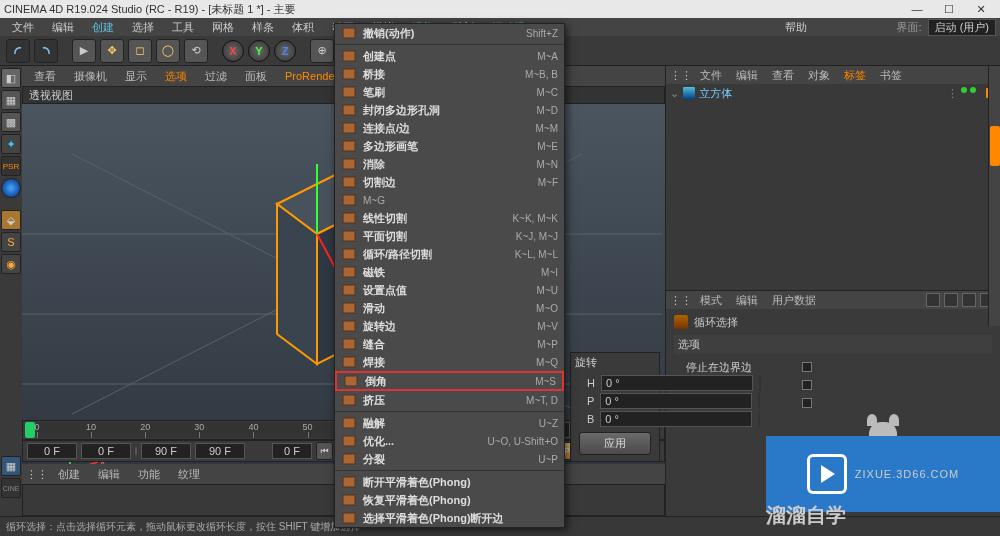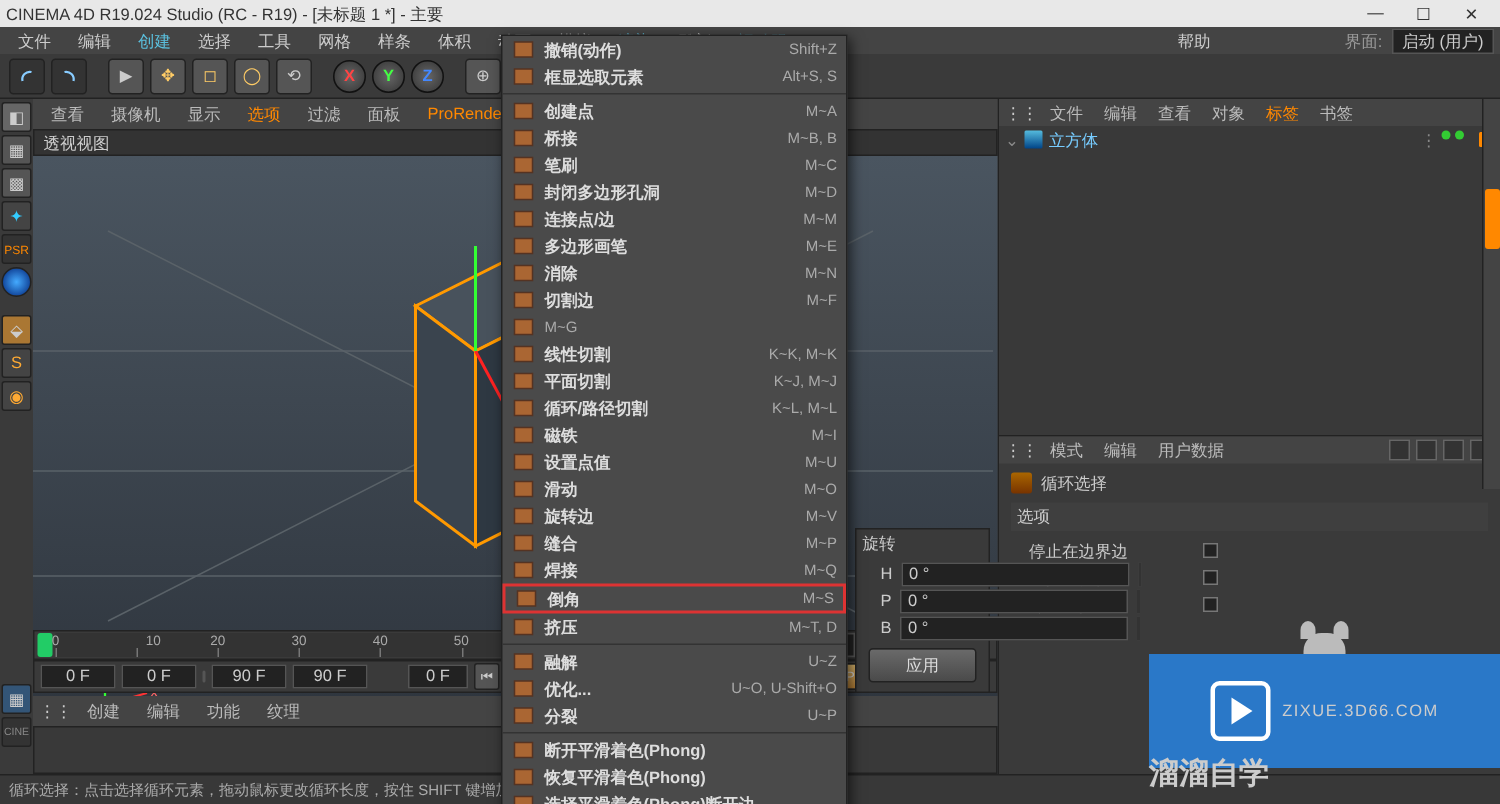--- a/index.html
+++ b/index.html
@@ -332,29 +332,20 @@
 <div class="dropdown" id="ddmenu">
     <div class="dd-item">
       <div class="dd-icon">
         <svg width="14" height="12">
           <rect x="1" y="1" width="12" height="10" fill="#a63" stroke="#532"></rect>
         </svg>
       </div>
       <span class="dd-label">撤销(动作)</span>
       <span class="dd-shortcut">Shift+Z</span>
     </div>
-    <div class="dd-item">
-      <div class="dd-icon">
-        <svg width="14" height="12">
-          <rect x="1" y="1" width="12" height="10" fill="#a63" stroke="#532"></rect>
-        </svg>
-      </div>
-      <span class="dd-label">框显选取元素</span>
-      <span class="dd-shortcut">Alt+S, S</span>
-    </div>
     <div class="dd-sep"></div>
     <div class="dd-item">
       <div class="dd-icon">
         <svg width="14" height="12">
           <rect x="1" y="1" width="12" height="10" fill="#a63" stroke="#532"></rect>
         </svg>
       </div>
       <span class="dd-label">创建点</span>
       <span class="dd-shortcut">M~A</span>
     </div>
@@ -585,21 +576,21 @@
       <span class="dd-shortcut"></span>
     </div>
   </div>
 
 <div class="timeline">
   <div class="tl-marker"></div>
   <div class="tl-ruler" id="tlruler">
       <div class="tick" style="left: 0%;"></div>
       <div class="tick-label" style="left: 0%;">0</div>
       <div class="tick" style="left: 11.1111%;"></div>
-      <div class="tick-label" style="left: 11.1111%; margin-left: 11px;">10</div>
+      <div class="tick-label" style="left: 11.1111%;">10</div>
       <div class="tick" style="left: 22.2222%;"></div>
       <div class="tick-label" style="left: 22.2222%;">20</div>
       <div class="tick" style="left: 33.3333%;"></div>
       <div class="tick-label" style="left: 33.3333%;">30</div>
       <div class="tick" style="left: 44.4444%;"></div>
       <div class="tick-label" style="left: 44.4444%;">40</div>
       <div class="tick" style="left: 55.5556%;"></div>
       <div class="tick-label" style="left: 55.5556%;">50</div>
       <div class="tick" style="left: 66.6667%;"></div>
       <div class="tick-label" style="left: 66.6667%;">60</div>

